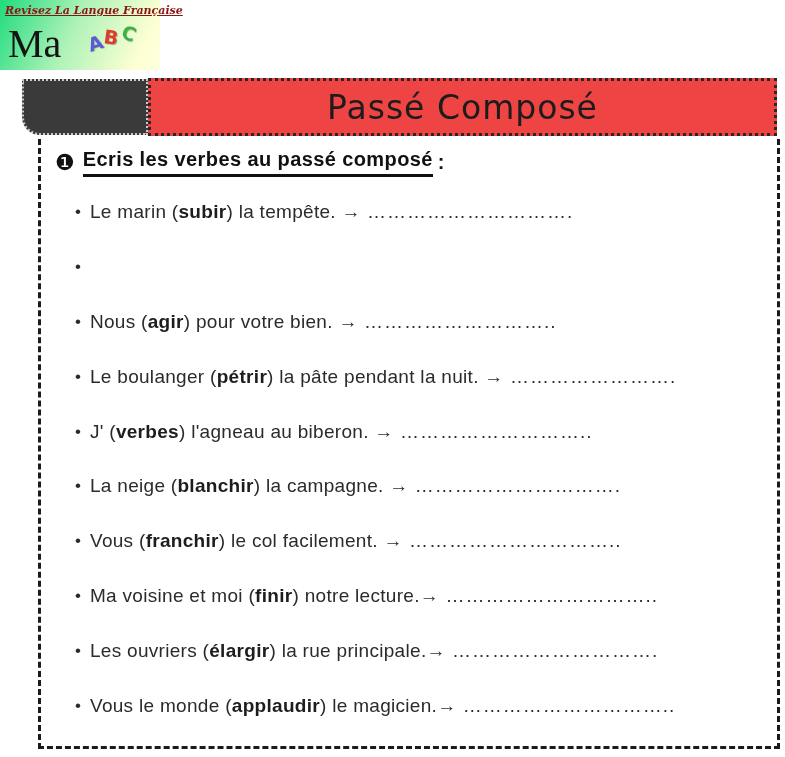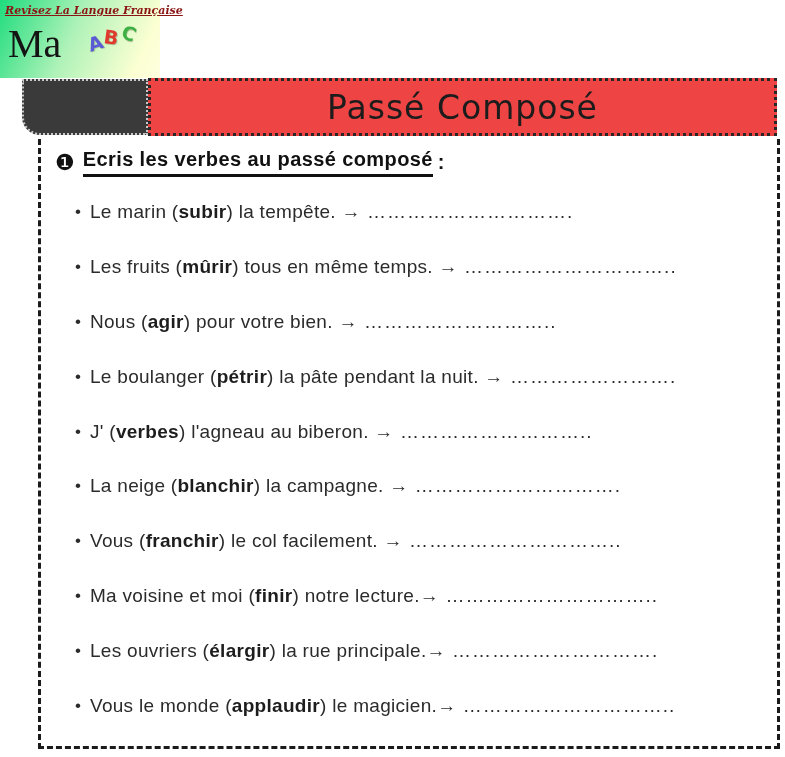--- a/index.html
+++ b/index.html
@@ -7,21 +7,21 @@
   .page {
     position: relative;
     width: 785px; height: 757px;
     background: #ffffff;
     overflow: hidden;
   }
 
   
   .logo {
     position: absolute; left: 0; top: 0;
-    width: 160px; height: 78px;
+    width: 160px; height: 70px;
     background: linear-gradient(115deg, #1fdc7d 0%, #aef2b8 45%, #fbffd2 85%, #ffffdf 100%);
   }
   .logo-tagline {
     position: absolute; left: 5px; top: 4px; width: 152px;
     font-family: "DejaVu Serif", serif;
     font-style: italic; font-weight: bold;
     font-size: 11px; line-height: 13px;
     color: #8b1515;
     text-decoration: underline;
     white-space: nowrap;
@@ -158,21 +158,20 @@
       <span class="instruction-colon">:</span>
     </div>
     <div class="item-list">
   <div class="item">
     <span class="bullet">•</span>
     <span class="item-text"><span>Le marin (</span><b>subir</b><span>) la tempête. </span><span class="arrow">→</span><span class="blank"> ………………………….</span></span>
   </div>
 
   <div class="item">
     <span class="bullet">•</span>
-    <span class="item-text"><span>Les fruits (</span><b>mûrir</b><span>) tous en même temps. </span><span class="arrow">→</span><span class="blank"> …………………………..</span></span>
   </div>
 
   <div class="item">
     <span class="bullet">•</span>
     <span class="item-text"><span>Nous (</span><b>agir</b><span>) pour votre bien. </span><span class="arrow">→</span><span class="blank"> ………………………..</span></span>
   </div>
 
   <div class="item">
     <span class="bullet">•</span>
     <span class="item-text"><span>Le boulanger (</span><b>pétrir</b><span>) la pâte pendant la nuit. </span><span class="arrow">→</span><span class="blank"> …………………….</span></span>

